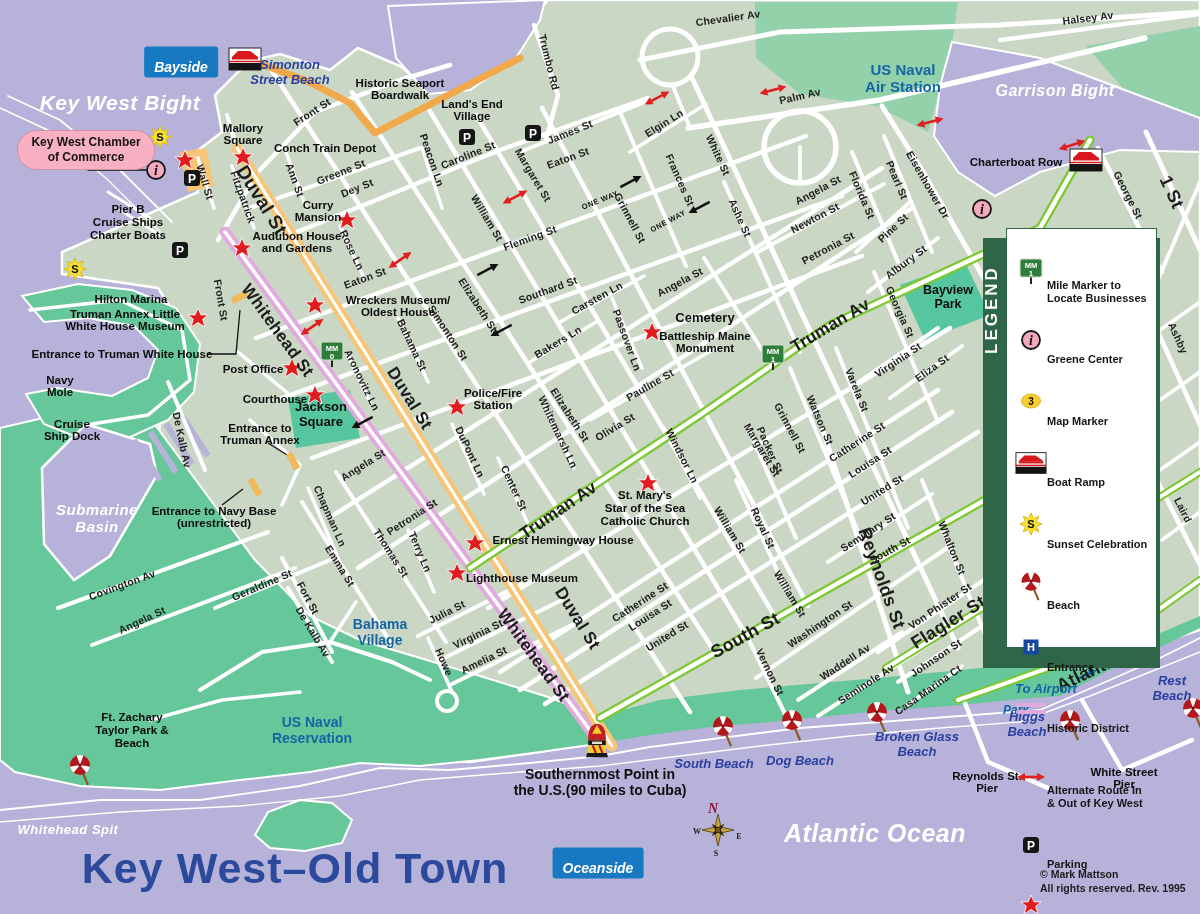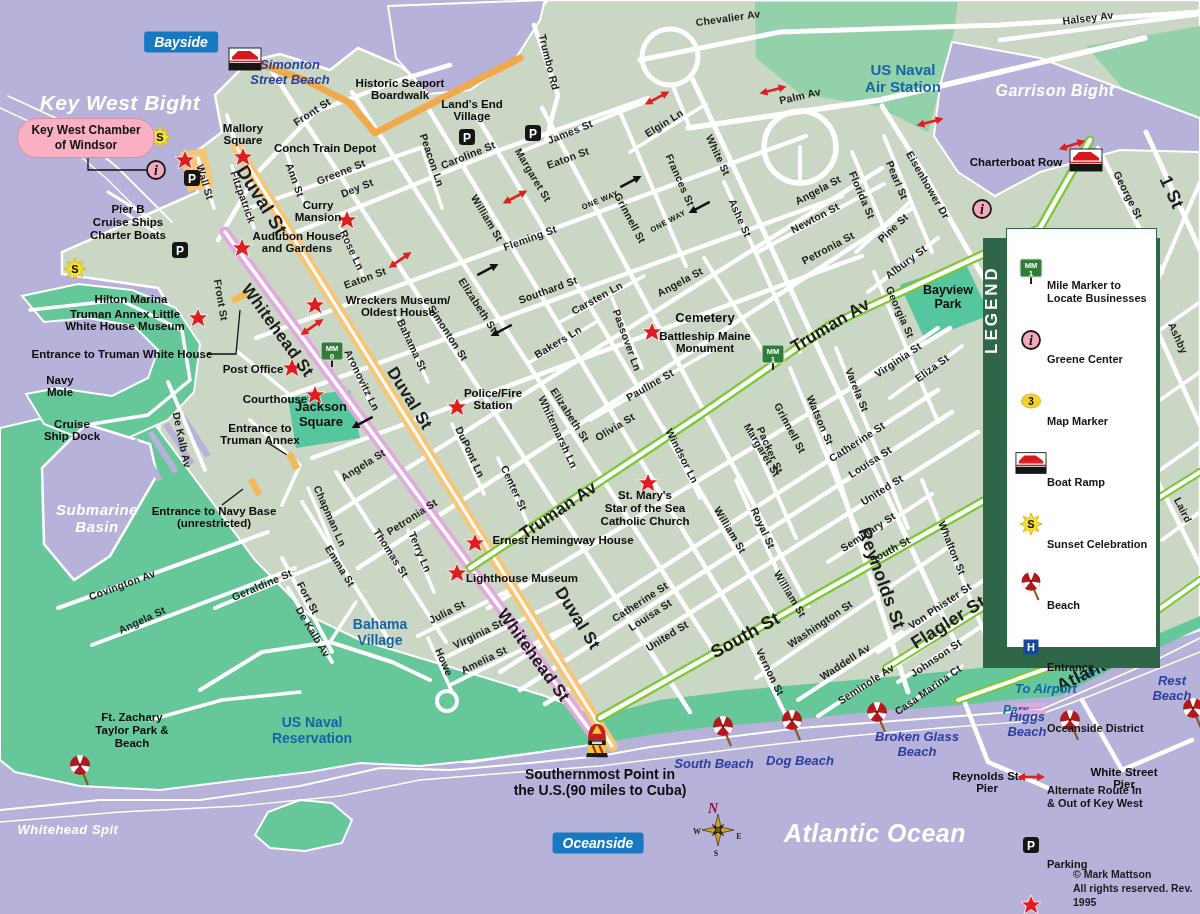--- a/index.html
+++ b/index.html
@@ -18,25 +18,25 @@
   .mmnum{font:700 8px "Liberation Sans",sans-serif;fill:#fff;text-anchor:middle;}
   .ptxt{font:700 12px "Liberation Sans",sans-serif;fill:#fff;text-anchor:middle;}
   .suntxt{font:700 11px "Liberation Sans",sans-serif;fill:#111;text-anchor:middle;}
   .infotxt{font:italic 700 14px "Liberation Serif",serif;fill:#111;text-anchor:middle;}
   .htxt{font:700 11px "Liberation Sans",sans-serif;fill:#fff;text-anchor:middle;}
   .numtxt{font:700 10px "Liberation Sans",sans-serif;fill:#111;text-anchor:middle;}
   .cmpN{font:italic 700 14px "Liberation Serif",serif;fill:#8c1040;text-anchor:middle;}
   .cmpS{font:700 8px "Liberation Serif",serif;fill:#222;text-anchor:middle;}
   
   .badge{position:absolute;background:#1779c2;color:#fff;font:italic 700 14px "Liberation Sans",sans-serif;
-         padding:2px 10px 3px;border-radius:3px;transform:translate(-50%,-50%);white-space:nowrap;}
+         padding:12px 10px 3px;border-radius:3px;transform:translate(-50%,-50%);white-space:nowrap;margin-top:20px;}
   #map-title{position:absolute;transform:translate(-50%,-50%);color:#2b4a9c;
          font:700 43px "Liberation Sans",sans-serif;letter-spacing:1px;white-space:nowrap;}
-  #attribution{position:absolute;color:#1c1c1c;font:700 10.5px "Liberation Sans",sans-serif;line-height:1.35;margin-left:33px;}
-  #chamber-box{position:absolute;left:17px;top:118px;width:132px;background:#f8b0c2;border:1px solid #d590a5;
+  #attribution{position:absolute;color:#1c1c1c;font:700 10.5px "Liberation Sans",sans-serif;line-height:1.35;}
+  #chamber-box{position:absolute;left:17px;top:130px;width:132px;background:#f8b0c2;border:1px solid #d590a5;
          border-radius:20px;color:#131313;font:700 12px/1.25 "Liberation Sans",sans-serif;text-align:center;padding:4px 2px;}
   
   #legend-band{position:absolute;left:983px;top:238px;width:177px;height:430px;background:#2f6648;}
   #legend-title{position:absolute;left:982px;top:245px;width:24px;height:130px;color:#fff;
          font:700 17px "Liberation Sans",sans-serif;letter-spacing:3px;writing-mode:vertical-rl;
          transform:rotate(180deg);text-align:center;}
   #legend-panel{position:absolute;left:1006px;top:228px;width:151px;height:420px;background:#fff;
          border:1px solid #2f6648;box-sizing:border-box;padding:10px 4px 6px 8px;}
   .lrow{display:flex;align-items:center;margin-bottom:8.5px;}
   .licon{flex:none;width:32px;display:flex;justify-content:center;align-items:center;}
@@ -556,21 +556,21 @@
           </span>
           <span class="llabel">Entrance</span>
         </div>
         <div class="lrow">
           <span class="licon">
             <svg width="30" height="14" viewBox="0 0 30 14">
               <rect y="1" width="30" height="4" rx="2" fill="#e2a9de"></rect>
               <rect y="8" width="30" height="4" rx="2" fill="#e2a9de"></rect>
             </svg>
           </span>
-          <span class="llabel">Oceanside District</span>
+          <span class="llabel">Historic District</span>
         </div>
         <div class="lrow">
           <span class="licon">
             <svg width="30" height="14" viewBox="-15 -7 30 14">
               <use href="#icon-redarrow"></use>
             </svg>
           </span>
           <span class="llabel">Alternate Route In &amp; Out of Key West</span>
         </div>
         <div class="lrow">
@@ -590,21 +590,22 @@
           <span class="llabel">Important Place</span>
         </div>
       </div>
 </div>
 
 <div class="badge" id="badge-0" style="left: 181px; top: 42px;">Bayside</div>
 <div class="badge" id="badge-1" style="left: 598px; top: 843px; text-align: center;">Oceanside</div>
 
 <div id="chamber-box">
   <div>Key West Chamber</div>
-  <div>of Windsor</div>
+  <div>of Commerce</div>
 </div>
 
+<div id="map-title" style="left:295px;top:868px;">Key West–Old Town</div>
 <div id="attribution" style="left:1040px;top:867px;">
   <div>© Mark Mattson</div>
   <div>All rights reserved. Rev. 1995</div>
 </div>
 
 </div>
 
 </body></html>

